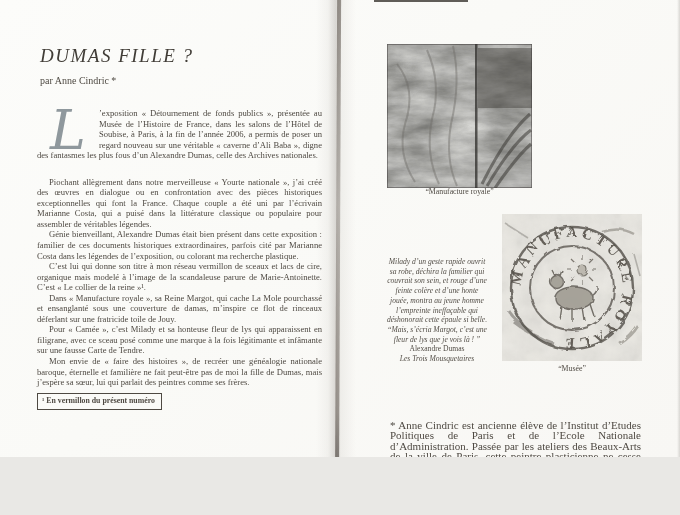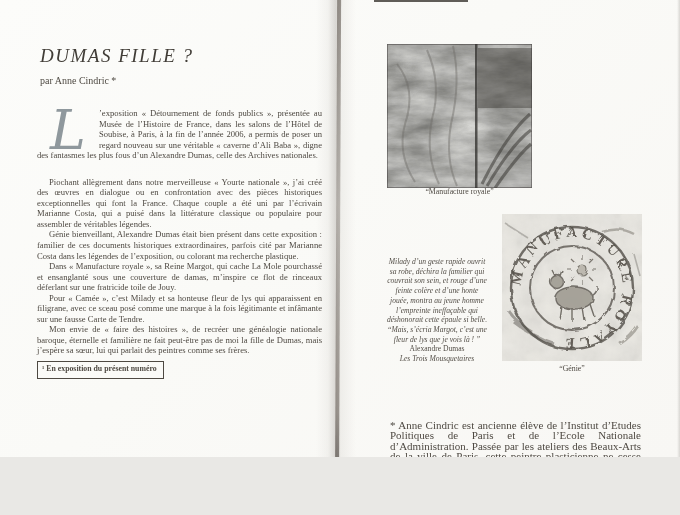--- a/index.html
+++ b/index.html
@@ -54,24 +54,25 @@
   <div class="gutter-blob"></div>
   <div class="edge-right"></div>
 
   <div class="lp-title">DUMAS FILLE ?</div>
   <div class="lp-byline">par Anne Cindric *</div>
 
   <div class="lp-body">
     <p class="first"><span class="dropcap">L</span><span>’exposition « Détournement de fonds publics », présentée au Musée de l’Histoire de France, dans les salons de l’Hôtel de Soubise, à Paris, à la fin de l’année 2006, a permis de poser un regard nouveau sur une véritable « caverne d’Ali Baba », digne des fantasmes les plus fous d’un Alexandre Dumas, celle des Archives nationales.</span></p>
     <p>Piochant allègrement dans notre merveilleuse « Yourte nationale », j’ai créé des œuvres en dialogue ou en confrontation avec des pièces historiques exceptionnelles qui font la France. Chaque couple a été uni par l’écrivain Marianne Costa, qui a puisé dans la littérature classique ou populaire pour assembler de véritables légendes.</p>
     <p>Génie bienveillant, Alexandre Dumas était bien présent dans cette exposition : familier de ces documents historiques extraordinaires, parfois cité par Marianne Costa dans les légendes de l’exposition, ou colorant ma recherche plastique.</p>
+    <p>C’est lui qui donne son titre à mon réseau vermillon de sceaux et lacs de cire, organique mais modelé à l’image de la scandaleuse parure de Marie-Antoinette. C’est « Le collier de la reine »¹.</p>
     <p class="gap">Dans « Manufacture royale », sa Reine Margot, qui cache La Mole pourchassé et ensanglanté sous une couverture de damas, m’inspire ce flot de rinceaux déferlant sur une fratricide toile de Jouy.</p>
     <p class="gap">Pour « Camée », c’est Milady et sa honteuse fleur de lys qui apparaissent en filigrane, avec ce sceau posé comme une marque à la fois légitimante et infâmante sur une fausse Carte de Tendre.</p>
     <p class="gap">Mon envie de « faire des histoires », de recréer une généalogie nationale baroque, éternelle et familière ne fait peut-être pas de moi la fille de Dumas, mais j’espère sa sœur, lui qui parlait des peintres comme ses frères.</p>
-    <div class="footnote-box">¹ En exposition du présent numéro</div>
+    <div class="footnote-box">¹ En vermillon du présent numéro</div>
   </div>
 
   <div class="pagenum-left">42</div>
 
   <div class="fig1">
     <svg width="145" height="144" xmlns="http://www.w3.org/2000/svg">
       <defs>
         <filter id="darktex" x="0" y="0" width="100%" height="100%">
           <feTurbulence type="fractalNoise" baseFrequency="0.02 0.055" numOctaves="5" seed="11" result="n"></feTurbulence>
           <feColorMatrix in="n" type="saturate" values="0"></feColorMatrix>
@@ -152,19 +153,19 @@
           <circle cx="80" cy="56" r="5" fill="#b5b1a7"></circle>
           <path d="M80,46 v-5 M80,66 v4 M70,56 h-5 M90,56 h5 M73,49 l-4,-4 M87,49 l4,-4 M73,63 l-4,4 M87,63 l4,4" fill="none"></path>
         </g>
 
         <path d="M12,108 q20,16 40,22 M6,96 q10,14 24,22" stroke="#4f4b45" stroke-width="3" fill="none" opacity="0.45"></path>
         <path d="M100,18 q18,-6 32,2 M118,130 q12,-8 18,-18" stroke="#575349" stroke-width="2.5" fill="none" opacity="0.4"></path>
         <path d="M4,10 l22,14 M132,40 l6,22" stroke="#5a564f" stroke-width="1.6" fill="none" opacity="0.35"></path>
       </g>
     </svg>
   </div>
-  <div class="fig2-caption">“Génie”</div>
+  <div class="fig2-caption">“Musée”</div>
 
   <div class="rp-footnote">* Anne Cindric est ancienne élève de l’Institut d’Etudes Politiques de Paris et de l’Ecole Nationale d’Administration. Passée par les ateliers des Beaux-Arts de la ville de Paris, cette peintre plasticienne ne cesse depuis lors de présenter son travail au public. L’incarnation du pouvoir et la figuration de l’exception culturelle française sont au cœur de ses recherches plastiques.</div>
 
   <div class="pagenum-right">43</div>
 
 </div>
 
 </body></html>

